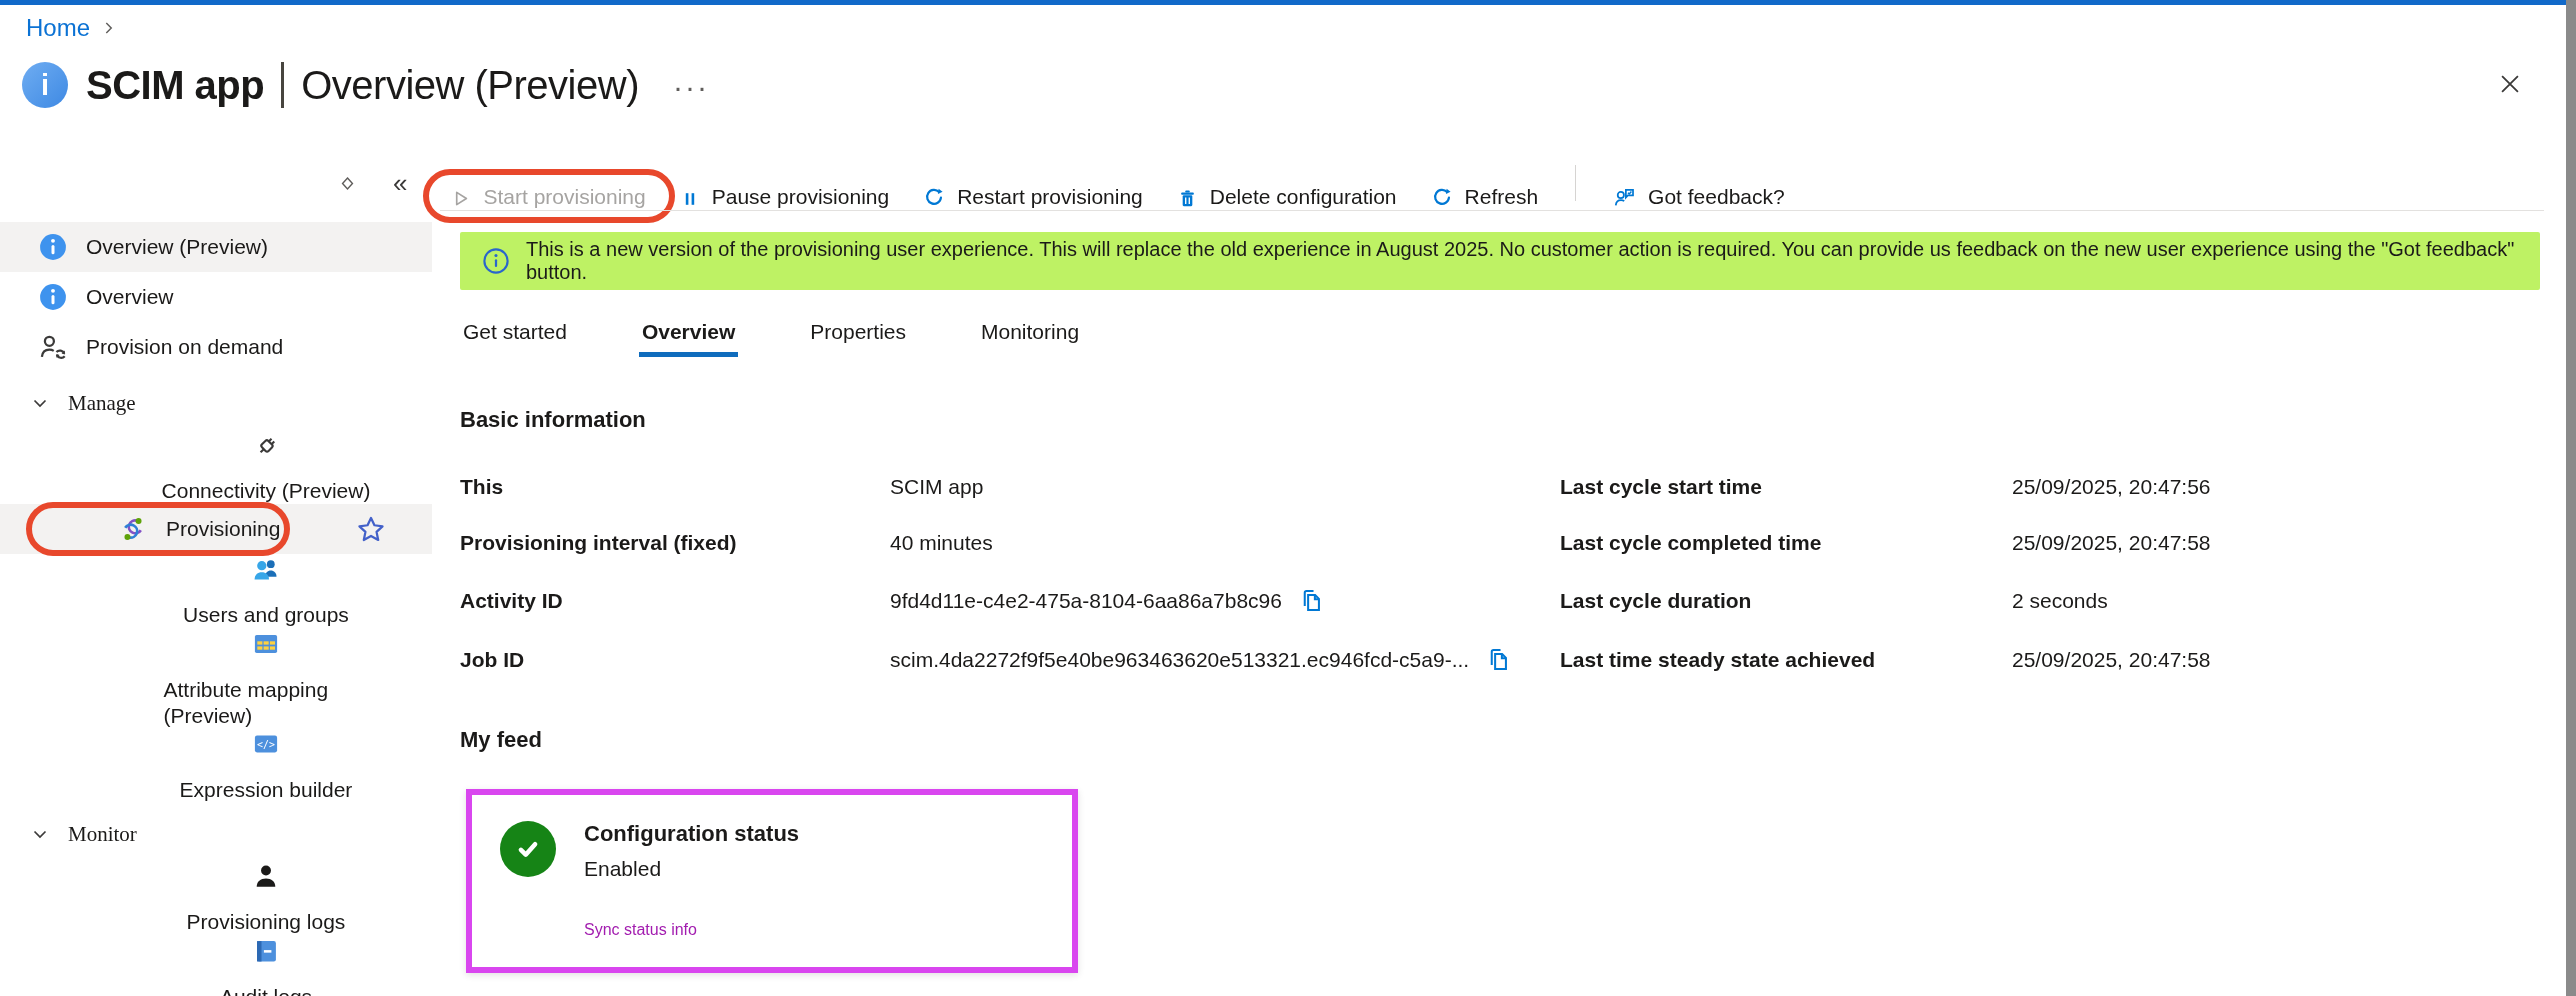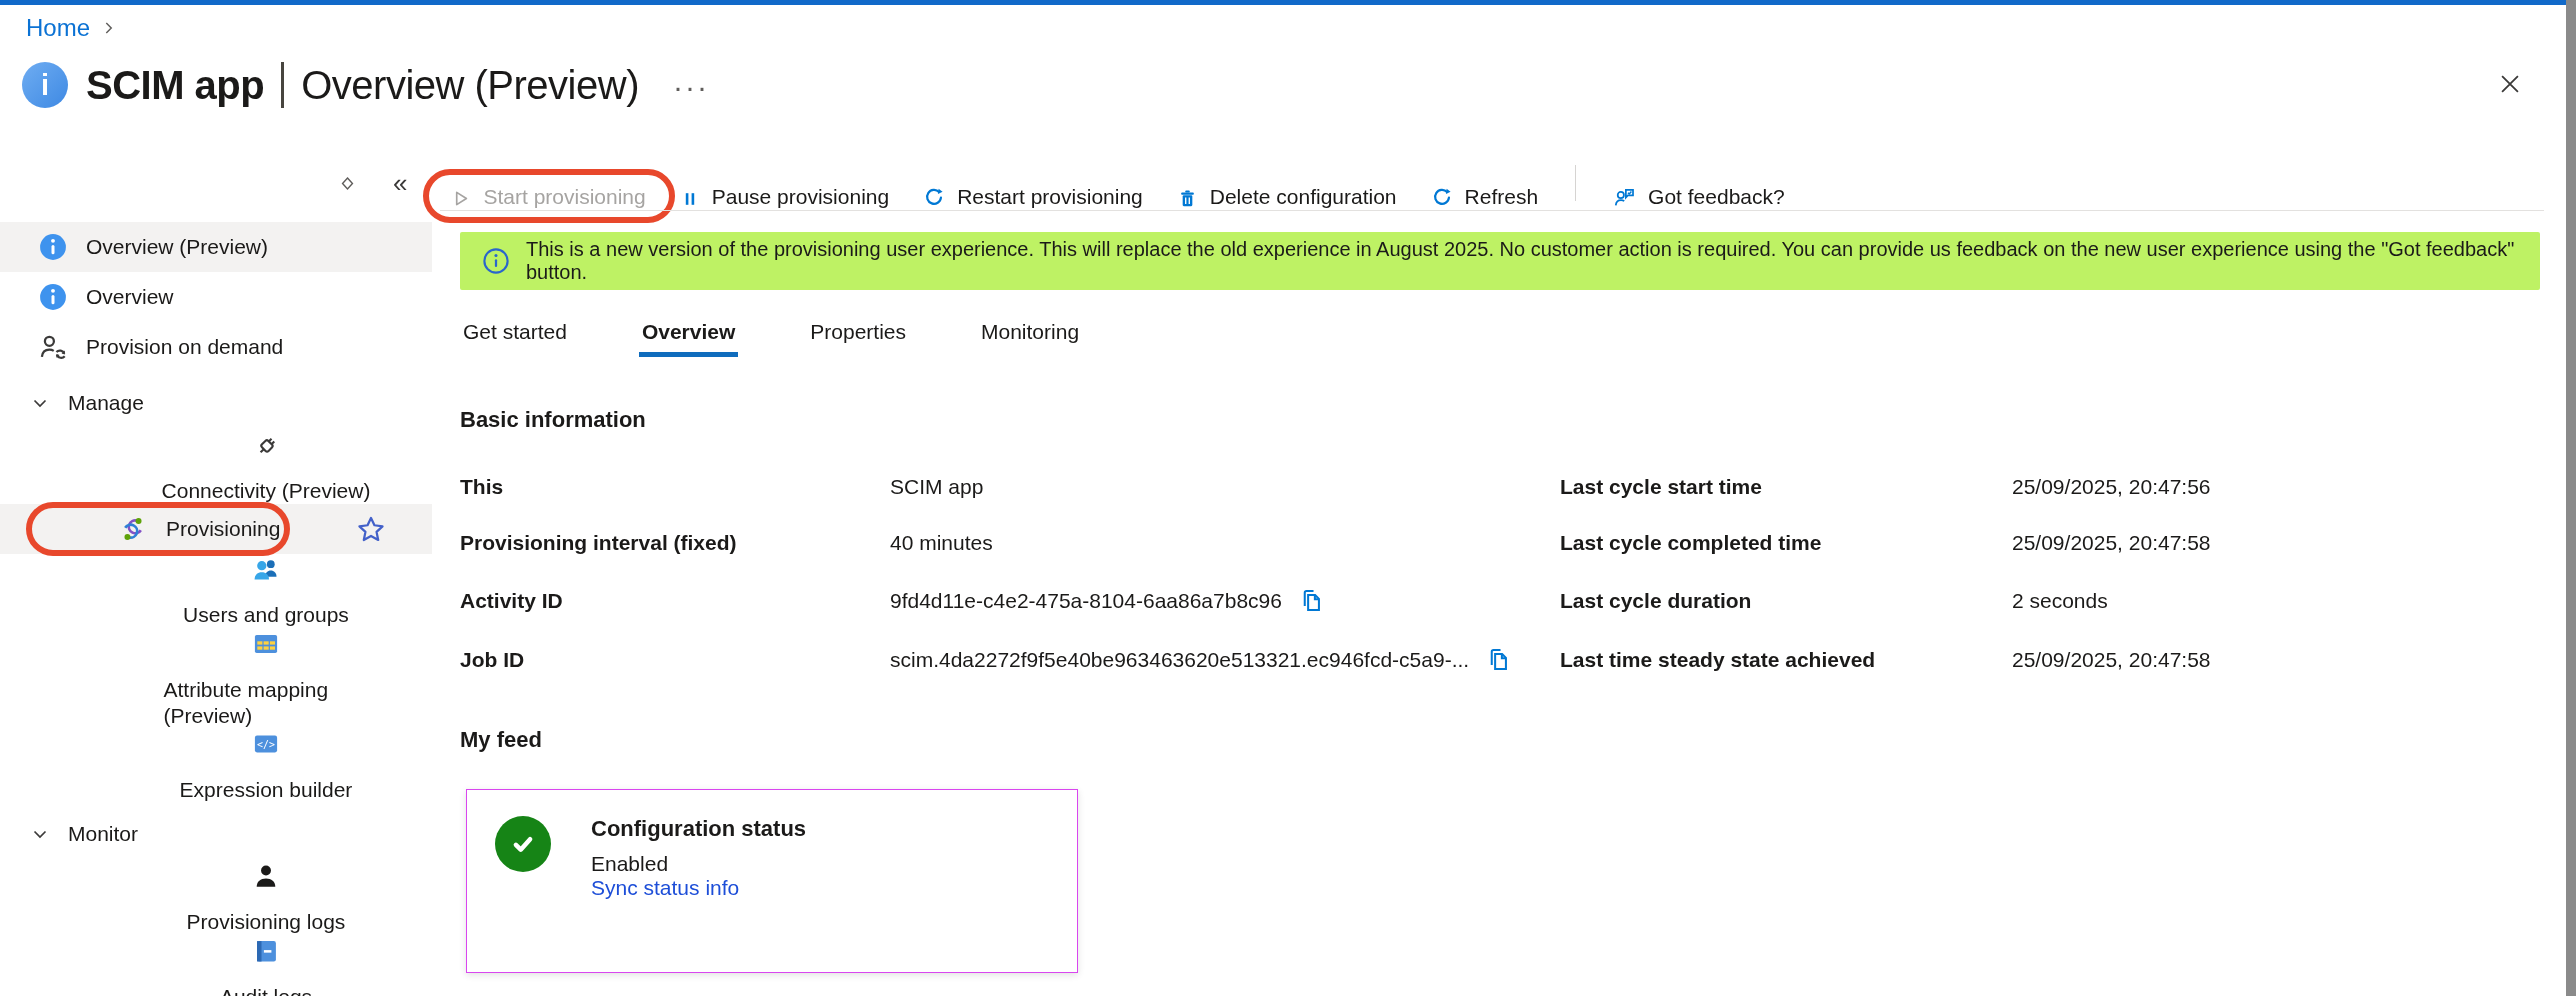--- a/index.html
+++ b/index.html
@@ -32,21 +32,21 @@
   .cmd{display:flex;align-items:flex-end;gap:12px;padding:6px 17px;cursor:pointer;position:relative;white-space:nowrap;margin-top:27px;}
   .cmd:first-of-type{margin-left:26px;}
   .cmd.disabled{color:#a6a4a2;cursor:default;}
   .annotation-oval{position:absolute;left:-10px;right:-12px;top:-10px;bottom:-8px;border:6px solid #e8482c;border-radius:32px;pointer-events:none;}
   .cmd-divider{width:1px;height:36px;background:#d6d4d2;margin:0 20px;}
   .toolbar-underline{position:absolute;left:440px;right:32px;top:210px;height:1px;background:#e3e1df;}
 
   
   .sidebar{position:absolute;left:0;top:214px;width:432px;bottom:0;font-size:21px;padding-top:8px;box-sizing:border-box;}
   .srow{display:flex;align-items:center;min-height:50px;padding-left:38px;gap:18px;position:relative;cursor:pointer;}
-  .srow.group{padding-left:30px;margin-top:6px;margin-bottom:2px;}
+  .srow.group{padding-left:30px;margin-top:6px;margin-bottom:2px;font-family:Liberation Serif, serif;}
   .srow.indent{padding-left:100px;flex-direction:column;}
   .srow.selected{background:#f3f2f1;}
   .srow .label{line-height:1.25;}
   .srow.two{min-height:72px;}
   .srow.two .label{max-width:205px;}
   .star{margin-left:auto;margin-right:46px;cursor:pointer;}
   .s-oval{position:absolute;left:26px;top:-2px;width:264px;height:54px;border:6px solid #e8482c;border-radius:28px;box-sizing:border-box;pointer-events:none;}
 
   
   .content{position:absolute;left:460px;top:214px;right:32px;bottom:0;}
@@ -55,25 +55,25 @@
   .tabs{margin-top:24px;display:flex;gap:33px;}
   .tab{margin-right:36px;padding:6px 3px 13px;font-size:21px;cursor:pointer;}
   .tab.active{font-weight:700;border-bottom:5px solid #0f6cbd;padding-bottom:8px;}
   .sec-h{margin-top:50px;font-size:22px;font-weight:700;}
   .igrid{margin-top:42px;display:grid;grid-template-columns:430px 670px 452px 1fr;row-gap:32px;font-size:21px;align-items:center;}
   .ilabel{font-weight:700;}
   .ival{display:flex;align-items:center;gap:16px;}
   .copybtn{cursor:pointer;}
   .feed-h{margin-top:54px;font-size:22px;font-weight:700;}
   .card{margin-top:36px;margin-left:6px;width:612px;height:184px;box-sizing:border-box;background:#fff;
-        border:1px solid #d946ef;box-shadow:0 2px 7px rgba(0,0,0,.12);padding:26px 28px;display:flex;gap:40px;}
+        border:6px solid #d946ef;box-shadow:0 2px 7px rgba(0,0,0,.12);padding:26px 28px;display:flex;gap:28px;}
   .gcircle{width:56px;height:56px;border-radius:50%;background:#168416;display:flex;align-items:center;justify-content:center;}
   .card-title{font-size:22px;font-weight:700;}
   .card-status{margin-top:10px;font-size:21px;}
-  .card-link{font-size:21px;color:#1d4ed8;cursor:pointer;}
+  .card-link{margin-top:40px;font-size:16px;color:#a21caf;cursor:pointer;}
 </style>
 </head>
 <body>
 
 <div class="screen">
 
   <div class="topbar"></div>
   <div class="vscroll"></div>
 
   <div class="breadcrumb">

